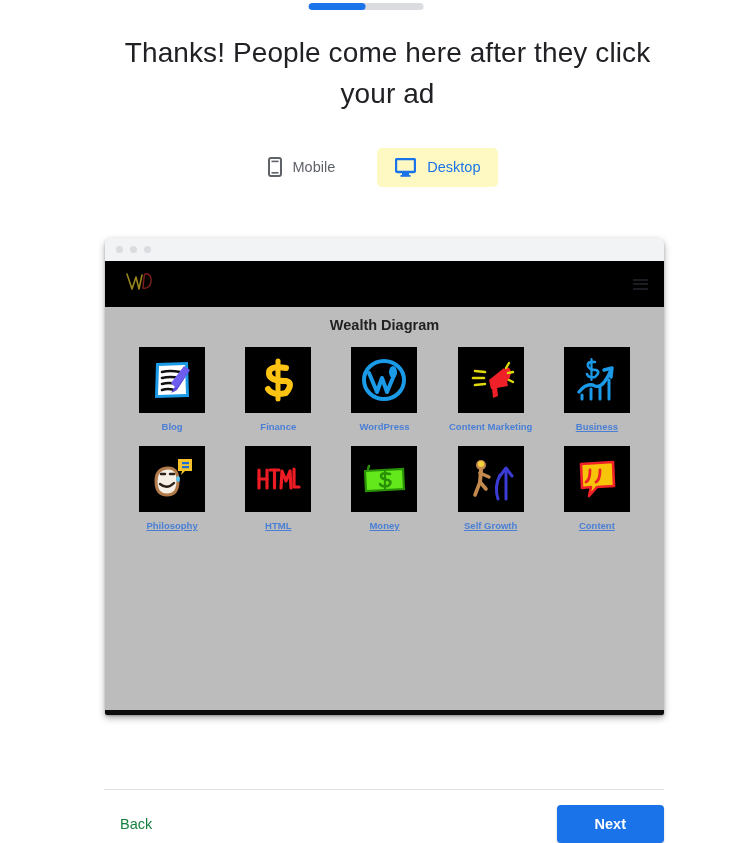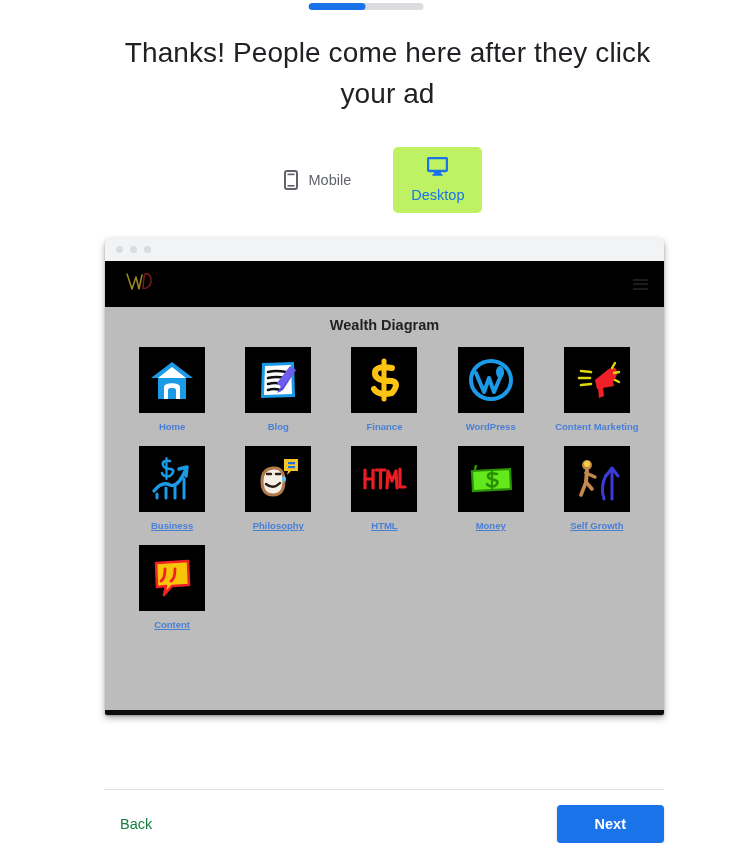--- a/index.html
+++ b/index.html
@@ -57,23 +57,22 @@
     padding: 10px 18px;
     border-radius: 5px;
     border: none;
     background: transparent;
     cursor: pointer;
     font-size: 14.5px;
     font-family: "Liberation Sans", sans-serif;
   }
   .device-btn.inactive { color: #5f6368; }
   .device-btn.active {
-    background: #bef264;
+    background: #fef9c3;
     color: #1a73e8;
-    flex-direction: column;
   }
   .device-btn svg { display: block; }
 
   
   .preview-frame {
     position: absolute;
     left: 105px; top: 238px;
     width: 559px; height: 477px;
     background: #f1f3f4;
     border-radius: 6px 6px 2px 2px;
@@ -255,31 +254,20 @@
         <span></span>
     </span>
   </div>
 
   <div class="site-body">
     <div class="site-title">Wealth Diagram</div>
     <div class="icon-grid" id="icon-grid">
         <div class="grid-cell">
           <div class="tile">
             <svg width="48" height="48" viewBox="0 0 48 48">
-      <path d="M24 6 L45 22 L38 22 L38 43 L10 43 L10 22 L3 22 Z" fill="#1b9ae8"></path>
-      <path d="M24 11 L38 22 L10 22 Z" fill="#ffffff"></path>
-      <path d="M16 43 L16 31 C16 26 32 26 32 31 L32 43 Z" fill="#ffffff"></path>
-      <path d="M20 43 L20 34 C20 31 28 31 28 34 L28 43 Z" fill="#1b9ae8"></path>
-    </svg>
-          </div>
-          <div class="tile-label">Home</div>
-        </div>
-        <div class="grid-cell">
-          <div class="tile">
-            <svg width="48" height="48" viewBox="0 0 48 48">
       <path d="M8 7 L40 6 L41 41 L7 42 Z" fill="#1b9ae8"></path>
       <path d="M11 10 L37 9 L38 38 L10 39 Z" fill="#ffffff"></path>
       <path d="M14 16 Q22 14 32 16" stroke="#111" stroke-width="2.6" fill="none" stroke-linecap="round"></path>
       <path d="M14 22 Q22 20 32 22" stroke="#111" stroke-width="2.6" fill="none" stroke-linecap="round"></path>
       <path d="M14 28 Q21 26 28 28" stroke="#111" stroke-width="2.6" fill="none" stroke-linecap="round"></path>
       <path d="M14 34 Q20 32 26 34" stroke="#111" stroke-width="2.6" fill="none" stroke-linecap="round"></path>
       <path d="M42 14 L26 32 L23 37 L29 34 Z" fill="#5b4ae0"></path>
       <path d="M42 14 L36 10 L23 27 L28 32 Z" fill="#6d5ef0"></path>
     </svg>
           </div>

